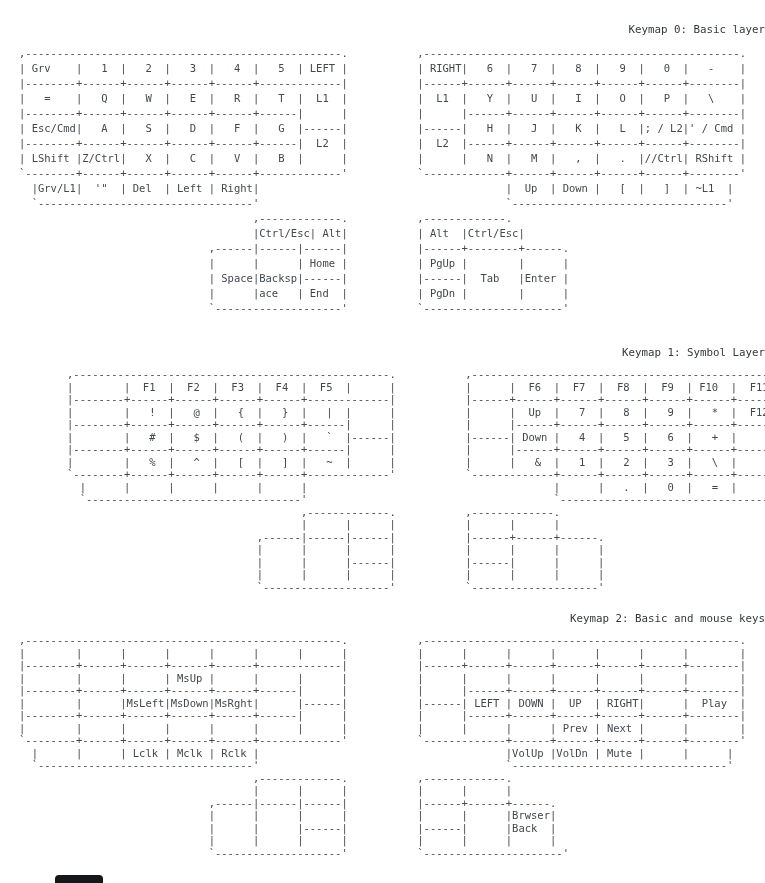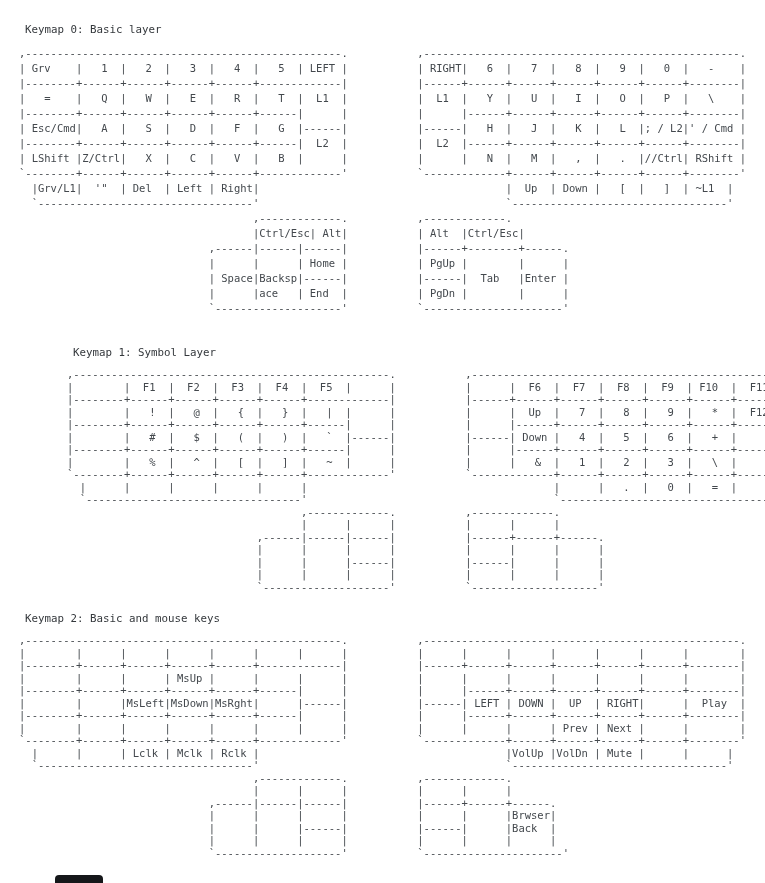--- a/index.html
+++ b/index.html
@@ -13,20 +13,21 @@
     font-family:"DejaVu Sans Mono","Liberation Mono",monospace;
     color:#3d4349;
   }
   .doc { padding:22px 0 0 19px; }
   .km-title {
     font-size:10.8px;
     line-height:15px;
     padding-left:6px;
     white-space:pre;
     color:#34383c;
+    text-align:right;
   }
   pre.art {
     font-family:"DejaVu Sans Mono","Liberation Mono",monospace;
     font-size:10.5px;
     white-space:pre;
     color:#43484d;
   }
   .s0 .art { line-height:15px;   margin-top:9px; }
   .s1      { margin-top:29px;margin-left:48px; }
   .s1 .art { line-height:12.5px; margin-top:8px; }

